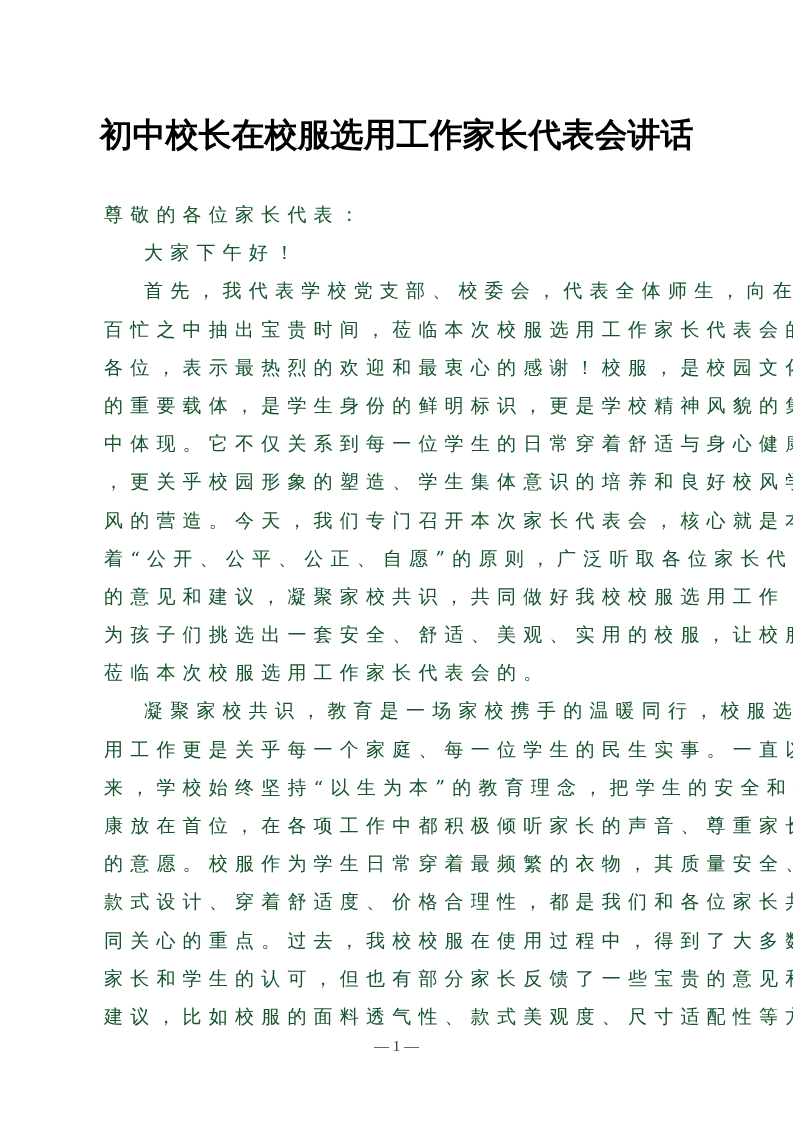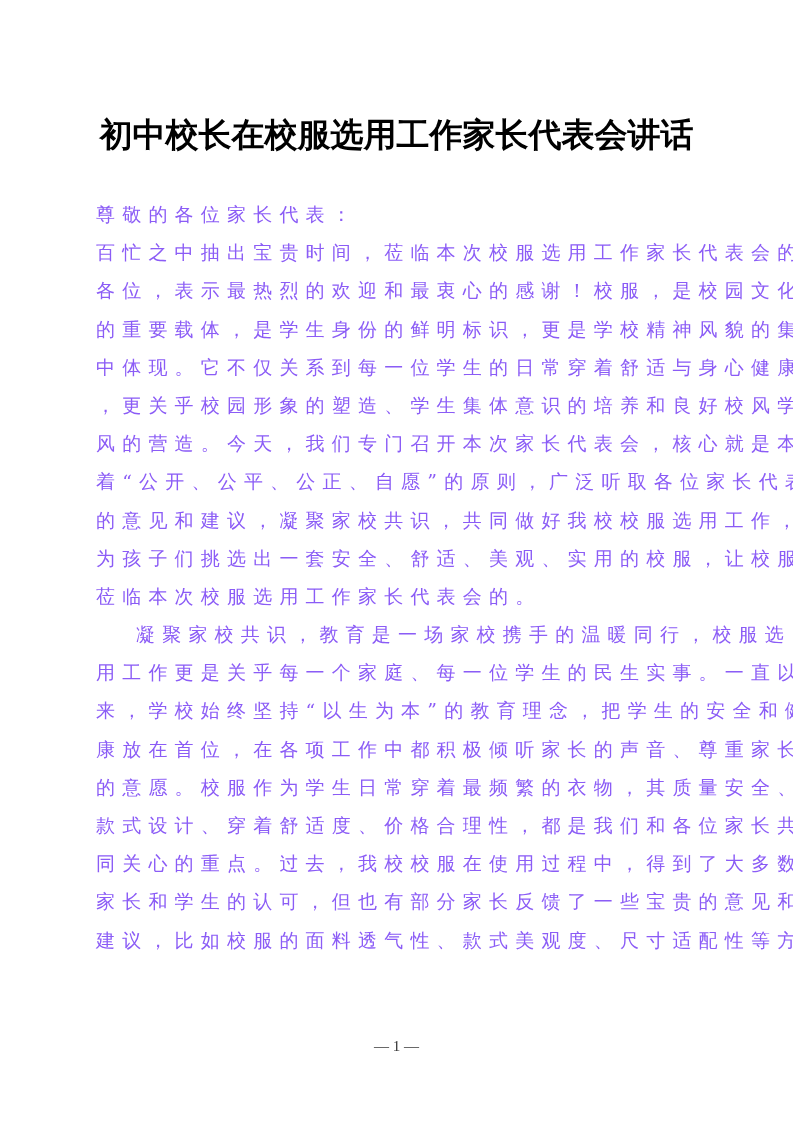--- a/index.html
+++ b/index.html
@@ -4,41 +4,43 @@
   <style>
     html, body { margin: 0; padding: 0; background: #ffffff; }
     body { width: 793px; height: 1122px; position: relative; overflow: hidden; }
     .page { position: absolute; left: 0; top: 0; width: 793px; height: 953px; background: #fff; }
     .title {
       position: absolute; left: 0; top: 112px; width: 793px; text-align: center;
       font-family: "DejaVu Sans", sans-serif; font-weight: bold; font-size: 33px;
       color: #000; letter-spacing: 0px; line-height: 46px;
     }
     .body {
-      position: absolute; left: 96px; top: 195px; width: 580px;
-      font-family: "DejaVu Serif", serif; font-size: 19px; color: #8b5cf6;
+      position: absolute; left: 104px; top: 195px; width: 580px;
+      font-family: "DejaVu Serif", serif; font-size: 19px; color: #14532d;
     }
     .line {
       height: 38.2px; line-height: 38.2px; white-space: nowrap;
       letter-spacing: 7.2px;
     }
     .indent { padding-left: 40px; }
     .footer {
       position: absolute; left: 0; top: 1038px; width: 793px; text-align: center;
       font-family: "Liberation Serif", serif; font-size: 15px; color: #333;
     }
   </style>
 </head>
 <body>
 
 <div class="page">
   <div class="title">初中校长在校服选用工作家长代表会讲话</div>
 
   <div class="body">
     <div class="line">尊敬的各位家长代表：</div>
+    <div class="line indent">大家下午好！</div>
+    <div class="line indent">首先，我代表学校党支部、校委会，代表全体师生，向在</div>
     <div class="line">百忙之中抽出宝贵时间，莅临本次校服选用工作家长代表会的</div>
     <div class="line">各位，表示最热烈的欢迎和最衷心的感谢！校服，是校园文化</div>
     <div class="line">的重要载体，是学生身份的鲜明标识，更是学校精神风貌的集</div>
     <div class="line">中体现。它不仅关系到每一位学生的日常穿着舒适与身心健康</div>
     <div class="line">，更关乎校园形象的塑造、学生集体意识的培养和良好校风学</div>
     <div class="line">风的营造。今天，我们专门召开本次家长代表会，核心就是本</div>
     <div class="line">着“公开、公平、公正、自愿”的原则，广泛听取各位家长代表</div>
     <div class="line">的意见和建议，凝聚家校共识，共同做好我校校服选用工作，</div>
     <div class="line">为孩子们挑选出一套安全、舒适、美观、实用的校服，让校服</div>
     <div class="line">莅临本次校服选用工作家长代表会的。</div>

